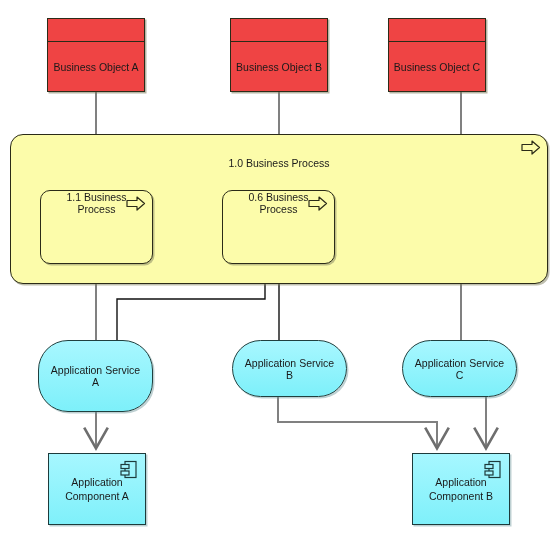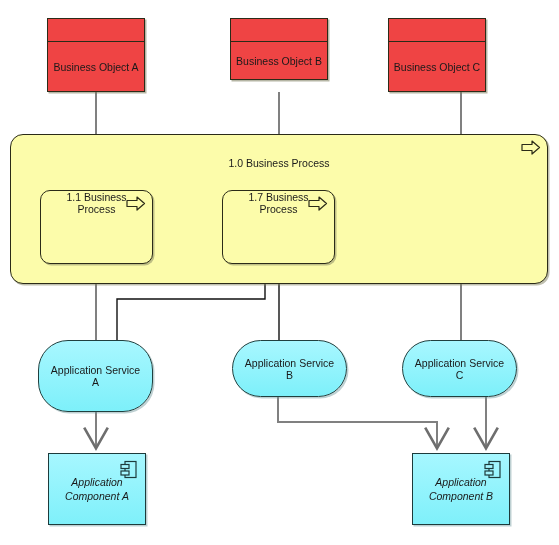--- a/index.html
+++ b/index.html
@@ -67,21 +67,20 @@
   }
   .aservice .lbl{font-size:10.5px;text-align:center;padding:0 8px;}
 
   
   .acomponent{
     background:#8ff4fb;
     background:linear-gradient(180deg,#a6f7ff 0%,#7ff0fa 100%);
     border:1px solid #1d3b3b;
     display:flex;align-items:center;justify-content:center;
     box-shadow:1.5px 1.5px 0 rgba(110,150,155,.45);
-    font-style:italic;
   }
   .acomponent .lbl{font-size:10.5px;text-align:center;line-height:14px;white-space:pre-line;}
 
   .corner-icon{position:absolute;top:5px;right:6px;}
   .comp-icon{position:absolute;top:6px;right:7px;}
 </style>
 </head>
 <body>
 
 <div id="canvas">
@@ -119,21 +118,21 @@
       </svg>
     </span>
     <div class="title">1.0 Business Process</div>
   </div>
 
   <div class="node bobject" style="left:47px;top:18px;width:98px;height:74px;">
     <div class="bar"></div>
     <div class="lbl">Business Object A</div>
   </div>
 
-  <div class="node bobject" style="left:230px;top:18px;width:98px;height:62px;">
+  <div class="node bobject" style="left:230px;top:18px;width:98px;height:74px;">
     <div class="bar"></div>
     <div class="lbl">Business Object B</div>
   </div>
 
   <div class="node bobject" style="left:388px;top:18px;width:98px;height:74px;">
     <div class="bar"></div>
     <div class="lbl">Business Object C</div>
   </div>
 
   <div class="node bprocess" style="left:40px;top:190px;width:113px;height:74px;">
@@ -144,21 +143,21 @@
     </span>
     <div class="lbl">1.1 Business Process</div>
   </div>
 
   <div class="node bprocess" style="left:222px;top:190px;width:113px;height:74px;">
     <span class="corner-icon">
       <svg width="20" height="15" viewBox="0 0 20 15" xmlns="http://www.w3.org/2000/svg">
         <path d="M1,4.5 L11,4.5 L11,1 L18.5,7.5 L11,14 L11,10.5 L1,10.5 Z" fill="none" stroke="#2b2b18" stroke-width="1.2" stroke-linejoin="round"></path>
       </svg>
     </span>
-    <div class="lbl">1.7 Business Process</div>
+    <div class="lbl">0.6 Business Process</div>
   </div>
 
 
   <div class="node aservice" style="left:38px;top:340px;width:115px;height:72px;">
     <div class="lbl">Application Service A</div>
   </div>
 
   <div class="node aservice" style="left:232px;top:340px;width:115px;height:57px;">
     <div class="lbl">Application Service B</div>
   </div>

